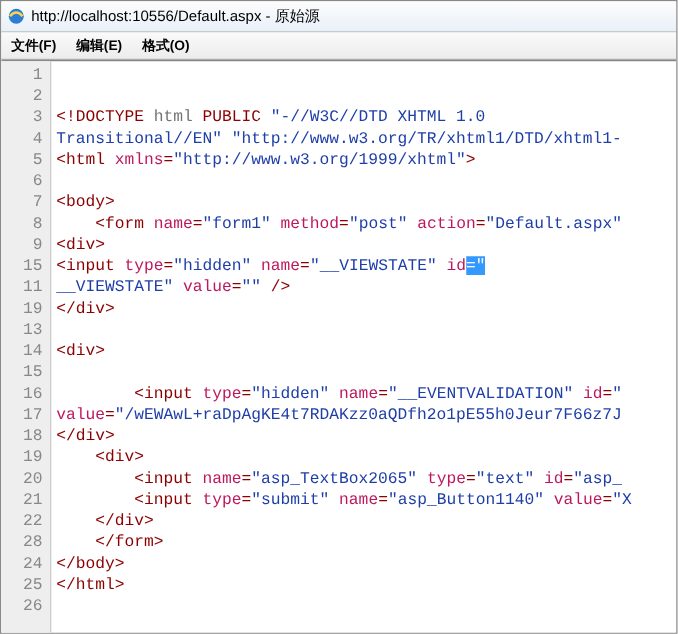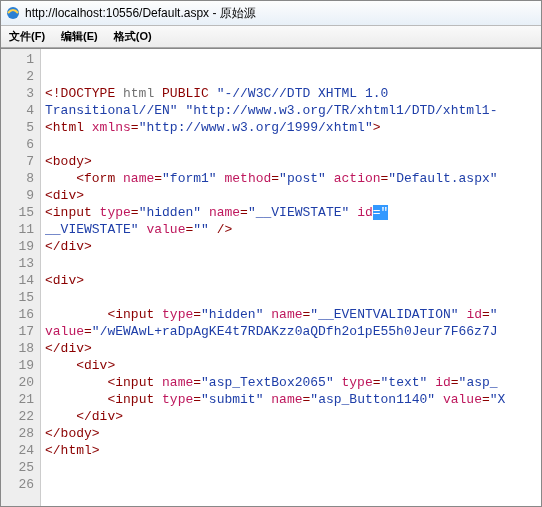--- a/index.html
+++ b/index.html
@@ -83,17 +83,18 @@
     <div class="line"></div>
     <div class="line"><span class="t-tag">&lt;div&gt;</span></div>
     <div class="line"></div>
     <div class="line"><span>        </span><span class="t-tag">&lt;input </span><span class="t-attr">type</span><span class="t-tag">=</span><span class="t-val">"hidden"</span><span> </span><span class="t-attr">name</span><span class="t-tag">=</span><span class="t-val">"__EVENTVALIDATION"</span><span> </span><span class="t-attr">id</span><span class="t-tag">=</span><span class="t-val">"</span></div>
     <div class="line"><span class="t-attr">value</span><span class="t-tag">=</span><span class="t-val">"/wEWAwL+raDpAgKE4t7RDAKzz0aQDfh2o1pE55h0Jeur7F66z7J</span></div>
     <div class="line"><span class="t-tag">&lt;/div&gt;</span></div>
     <div class="line"><span>    </span><span class="t-tag">&lt;div&gt;</span></div>
     <div class="line"><span>        </span><span class="t-tag">&lt;input </span><span class="t-attr">name</span><span class="t-tag">=</span><span class="t-val">"asp_TextBox2065"</span><span> </span><span class="t-attr">type</span><span class="t-tag">=</span><span class="t-val">"text"</span><span> </span><span class="t-attr">id</span><span class="t-tag">=</span><span class="t-val">"asp_</span></div>
     <div class="line"><span>        </span><span class="t-tag">&lt;input </span><span class="t-attr">type</span><span class="t-tag">=</span><span class="t-val">"submit"</span><span> </span><span class="t-attr">name</span><span class="t-tag">=</span><span class="t-val">"asp_Button1140"</span><span> </span><span class="t-attr">value</span><span class="t-tag">=</span><span class="t-val">"X</span></div>
     <div class="line"><span>    </span><span class="t-tag">&lt;/div&gt;</span></div>
+    <div class="line"><span>    </span><span class="t-tag">&lt;/form&gt;</span></div>
     <div class="line"><span class="t-tag">&lt;/body&gt;</span></div>
     <div class="line"><span class="t-tag">&lt;/html&gt;</span></div>
 
   </div>
 </div>
 
 </body></html>

